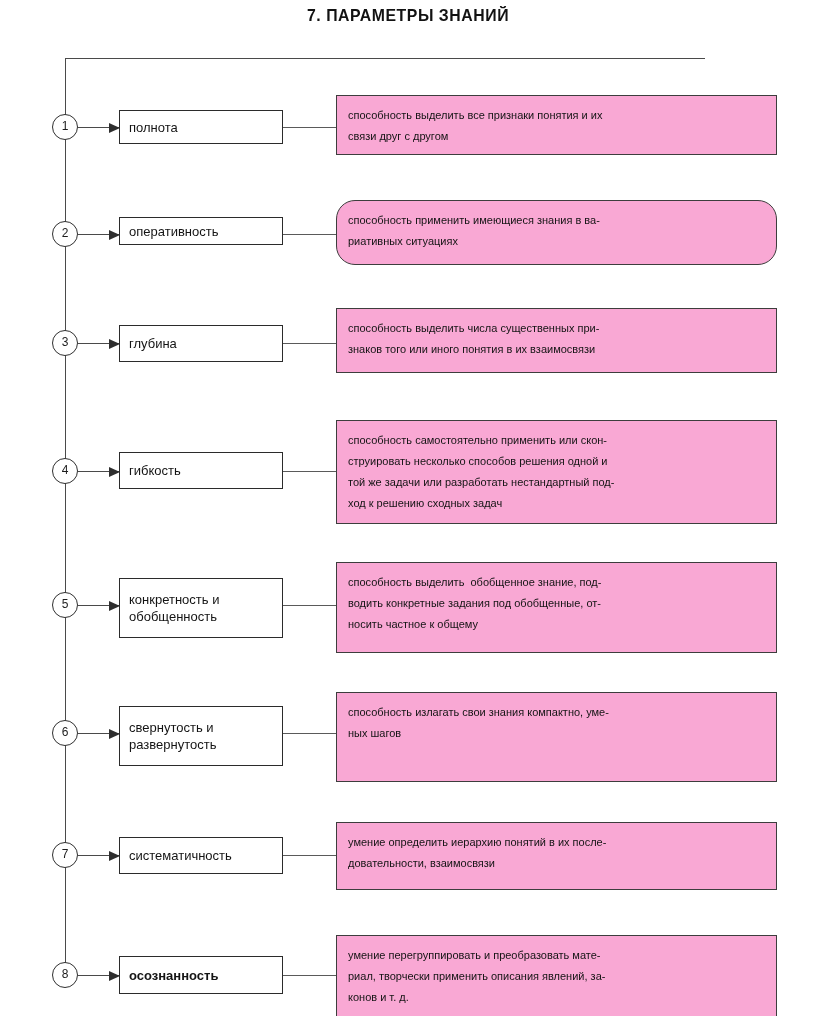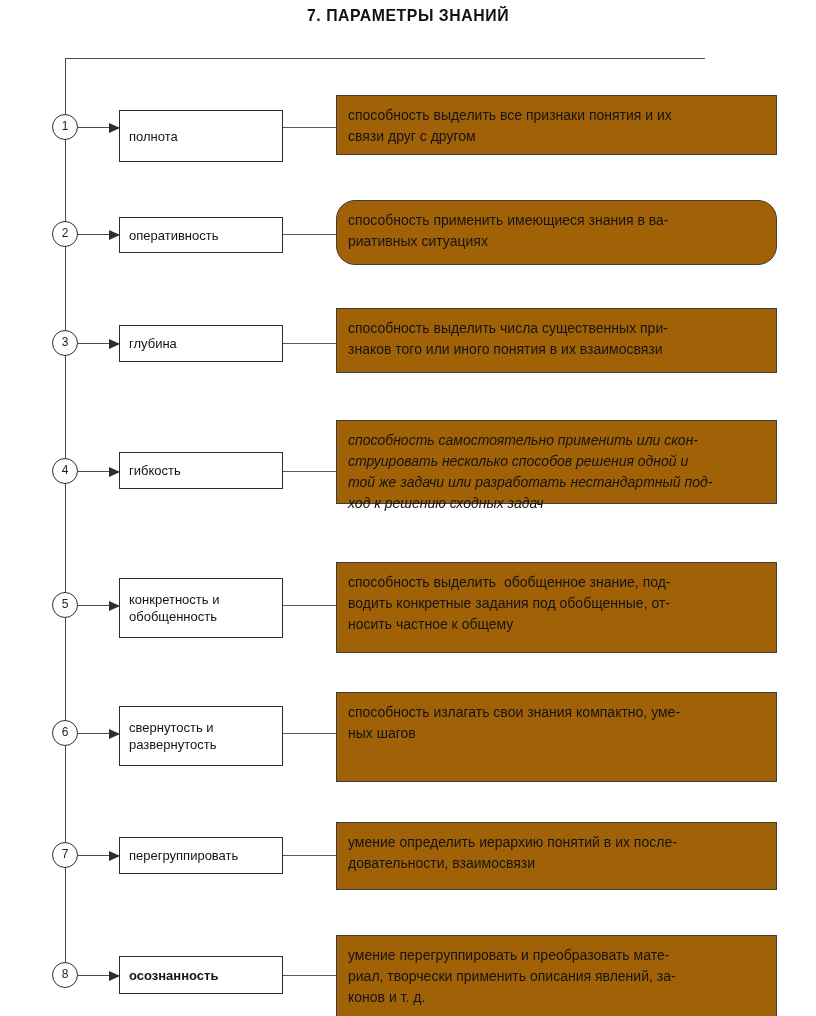--- a/index.html
+++ b/index.html
@@ -120,55 +120,55 @@
     z-index: 1;
   }
 
   
   .desc-box {
     position: absolute;
     left: 336px;
     width: 441px;
     box-sizing: border-box;
     border: 1.6px solid #3d3d3d;
-    background: #a16207;
+    background: #f9a8d4;
     padding: 9px 10px 8px 11px;
-    font-size: 14px;
+    font-size: 11px;
     line-height: 21px;
     color: #141414;
     z-index: 3;
   }
   .desc-box .line { display: block; white-space: pre; }
 </style>
 </head>
 <body>
 
 <div id="page">
 
   <div class="title">7. ПАРАМЕТРЫ ЗНАНИЙ</div>
 
   <div class="top-rail"></div>
   <div class="spine"></div>
 
   <div id="rows">
       <div class="num-circle" style="top: 127px;">1</div>
       <div class="arrow" style="left: 78px; width: 41px; top: 127px;"></div>
-      <div class="label-box" style="top: 110px; height: 52px;">
+      <div class="label-box" style="top: 110px; height: 34px;">
         <div>
           <span class="txt">полнота</span>
         </div>
       </div>
       <div class="link" style="top: 127px;"></div>
       <div class="desc-box" style="top: 95px; height: 60px;">
         <span class="line">способность выделить все признаки понятия и их</span>
         <span class="line">связи друг с другом</span>
       </div>
       <div class="num-circle" style="top: 234px;">2</div>
       <div class="arrow" style="left: 78px; width: 41px; top: 234px;"></div>
-      <div class="label-box" style="top: 217px; height: 36px;">
+      <div class="label-box" style="top: 217px; height: 28px;">
         <div>
           <span class="txt">оперативность</span>
         </div>
       </div>
       <div class="link" style="top: 234px;"></div>
       <div class="desc-box" style="top: 200px; height: 65px; border-radius: 19px;">
         <span class="line">способность применить имеющиеся знания в ва-</span>
         <span class="line">риативных ситуациях</span>
       </div>
       <div class="num-circle" style="top: 343px;">3</div>
@@ -184,21 +184,21 @@
         <span class="line">знаков того или иного понятия в их взаимосвязи</span>
       </div>
       <div class="num-circle" style="top: 471px;">4</div>
       <div class="arrow" style="left: 78px; width: 41px; top: 471px;"></div>
       <div class="label-box" style="top: 452px; height: 37px;">
         <div>
           <span class="txt">гибкость</span>
         </div>
       </div>
       <div class="link" style="top: 471px;"></div>
-      <div class="desc-box" style="top: 420px; height: 84px; font-style: italic;">
+      <div class="desc-box" style="top: 420px; height: 104px;">
         <span class="line">способность самостоятельно применить или скон-</span>
         <span class="line">струировать несколько способов решения одной и</span>
         <span class="line">той же задачи или разработать нестандартный под-</span>
         <span class="line">ход к решению сходных задач</span>
       </div>
       <div class="num-circle" style="top: 605px;">5</div>
       <div class="arrow" style="left: 78px; width: 41px; top: 605px;"></div>
       <div class="label-box" style="top: 578px; height: 60px;">
         <div>
           <span class="txt">конкретность и</span>
@@ -221,21 +221,21 @@
       </div>
       <div class="link" style="top: 733px;"></div>
       <div class="desc-box" style="top: 692px; height: 90px;">
         <span class="line">способность излагать свои знания компактно, уме-</span>
         <span class="line">ных шагов</span>
       </div>
       <div class="num-circle" style="top: 855px;">7</div>
       <div class="arrow" style="left: 78px; width: 41px; top: 855px;"></div>
       <div class="label-box" style="top: 837px; height: 37px;">
         <div>
-          <span class="txt">перегруппировать</span>
+          <span class="txt">систематичность</span>
         </div>
       </div>
       <div class="link" style="top: 855px;"></div>
       <div class="desc-box" style="top: 822px; height: 68px;">
         <span class="line">умение определить иерархию понятий в их после-</span>
         <span class="line">довательности, взаимосвязи</span>
       </div>
       <div class="num-circle" style="top: 975px;">8</div>
       <div class="arrow" style="left: 78px; width: 41px; top: 975px;"></div>
       <div class="label-box" style="top: 956px; height: 38px; font-weight: bold;">

